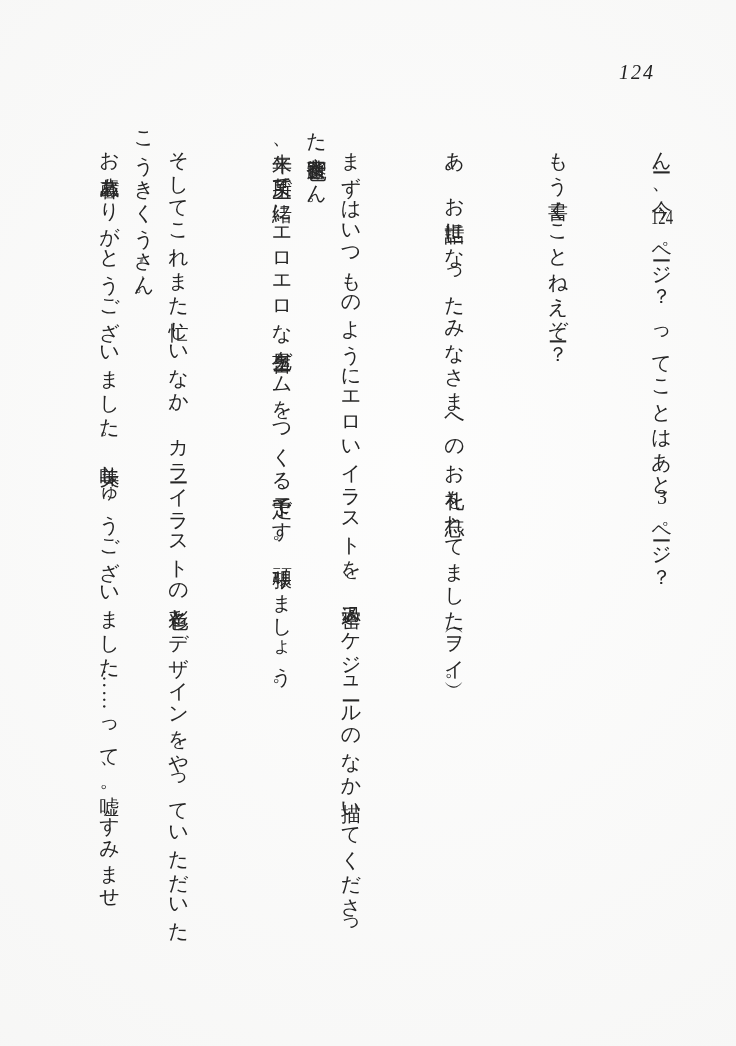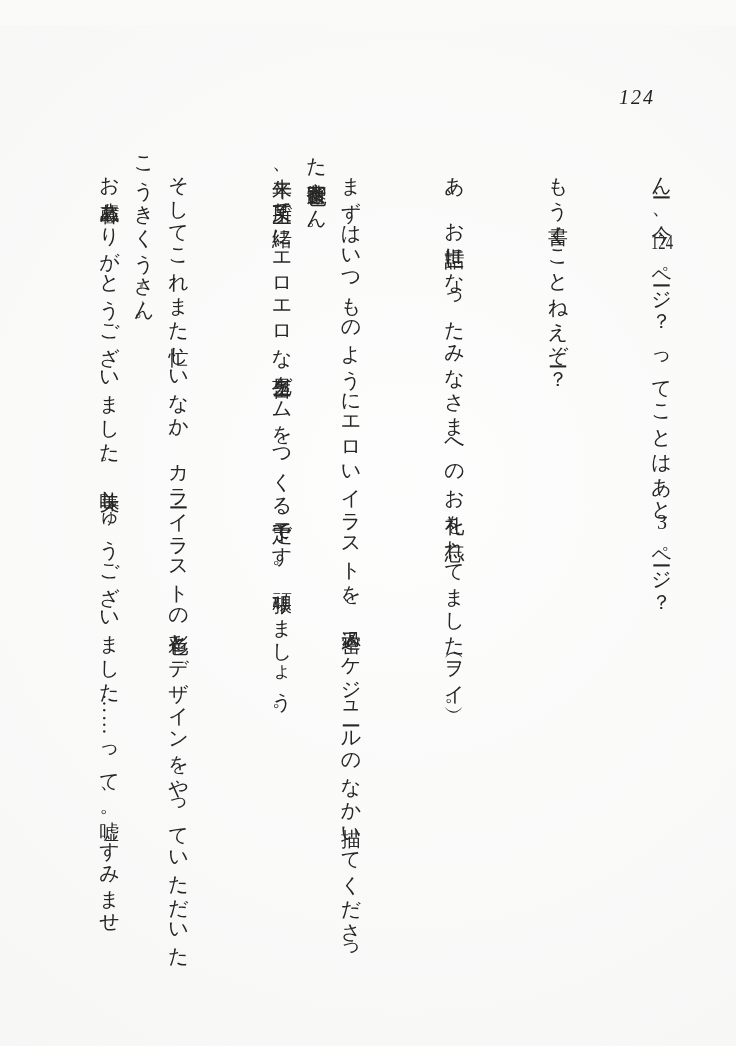--- a/index.html
+++ b/index.html
@@ -19,21 +19,20 @@
     background: var(--paper);
     font-family: "Liberation Serif", "DejaVu Serif", serif;
   }
   
   .page {
     position: absolute;
     inset: 0;
     background:
       radial-gradient(ellipse 120% 90% at 55% 45%, rgba(255,255,255,0.6), rgba(0,0,0,0.015) 85%),
       var(--paper);
-    margin-top: 25px;
   }
   .page-number {
     position: absolute;
     top: 61px;
     right: 81px;
     font-family: "Liberation Serif", "DejaVu Serif", serif;
     font-style: italic;
     font-size: 20px;
     letter-spacing: 2px;
     color: #222222;

